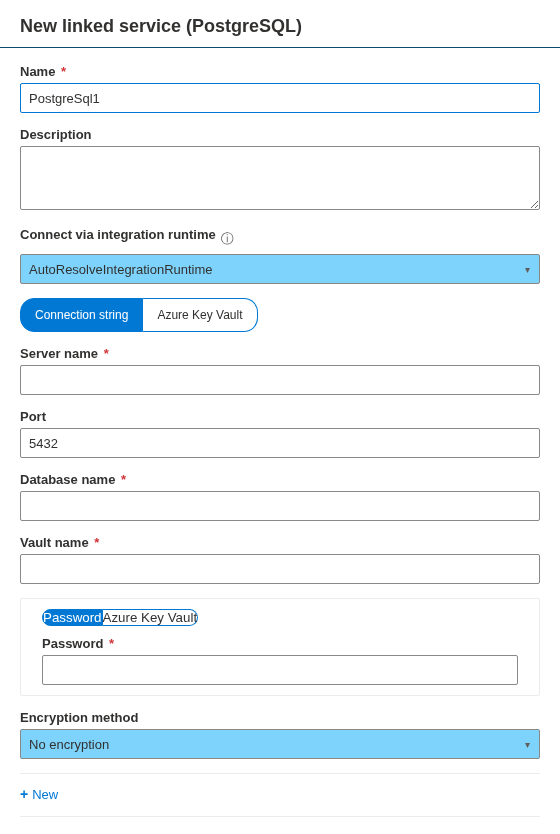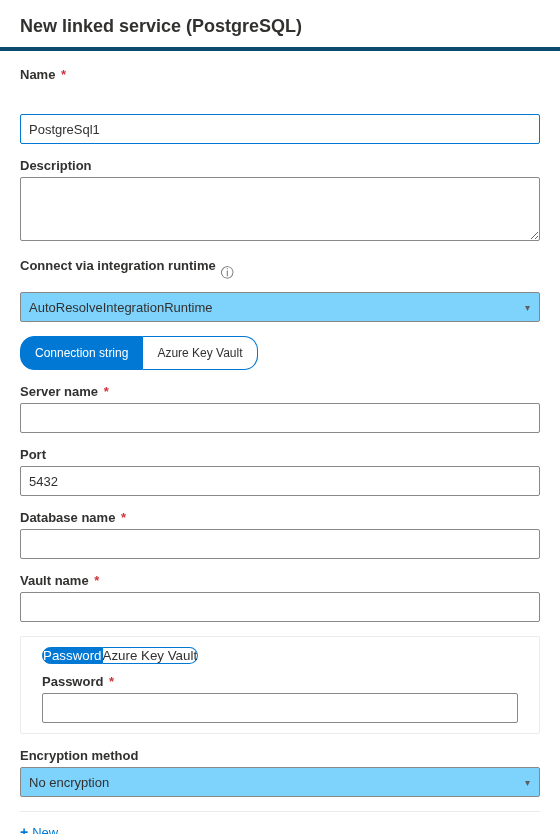--- a/index.html
+++ b/index.html
@@ -13,21 +13,21 @@
     }
     .page-container {
       width: 560px;
       background: #fff;
       display: flex;
       flex-direction: column;
       min-height: 834px;
     }
     .header {
       padding: 16px 24px 10px 20px;
-      border-bottom: 4px solid #0c4a6e;
+      border-bottom: 1px solid #0c4a6e;
     }
     .header-title {
       font-size: 18px;
       font-weight: 600;
       color: #323130;
     }
     .content {
       padding: 16px 20px;
       flex: 1;
       overflow-y: auto;
@@ -51,21 +51,20 @@
       height: 30px;
       border: 1px solid #8a8886;
       border-radius: 2px;
       padding: 4px 8px;
       font-size: 13px;
       color: #323130;
       outline: none;
     }
     .field-input.highlighted {
       border-color: #0078d4;
-      margin-top: 28px;
     }
     .field-textarea {
       width: 100%;
       height: 64px;
       border: 1px solid #8a8886;
       border-radius: 2px;
       padding: 4px 8px;
       font-size: 13px;
       color: #323130;
       resize: vertical;
@@ -194,21 +193,21 @@
       <input type="text" class="field-input highlighted" value="PostgreSql1" style="">
     </div>
 
     <div class="field-group">
       <label class="field-label">Description</label>
       <textarea class="field-textarea" style=""></textarea>
     </div>
 
     <div class="field-group">
       <div class="runtime-label-row">
-        <label class="field-label" style="margin-bottom:15px">Connect via integration runtime</label>
+        <label class="field-label" style="margin-bottom:8px">Connect via integration runtime</label>
         <span class="info-icon">ⓘ</span>
       </div>
       <div class="select-wrapper">
         <select class="field-select">
           <option>AutoResolveIntegrationRuntime</option>
         </select>
         <span class="select-chevron">▾</span>
       </div>
     </div>
 

